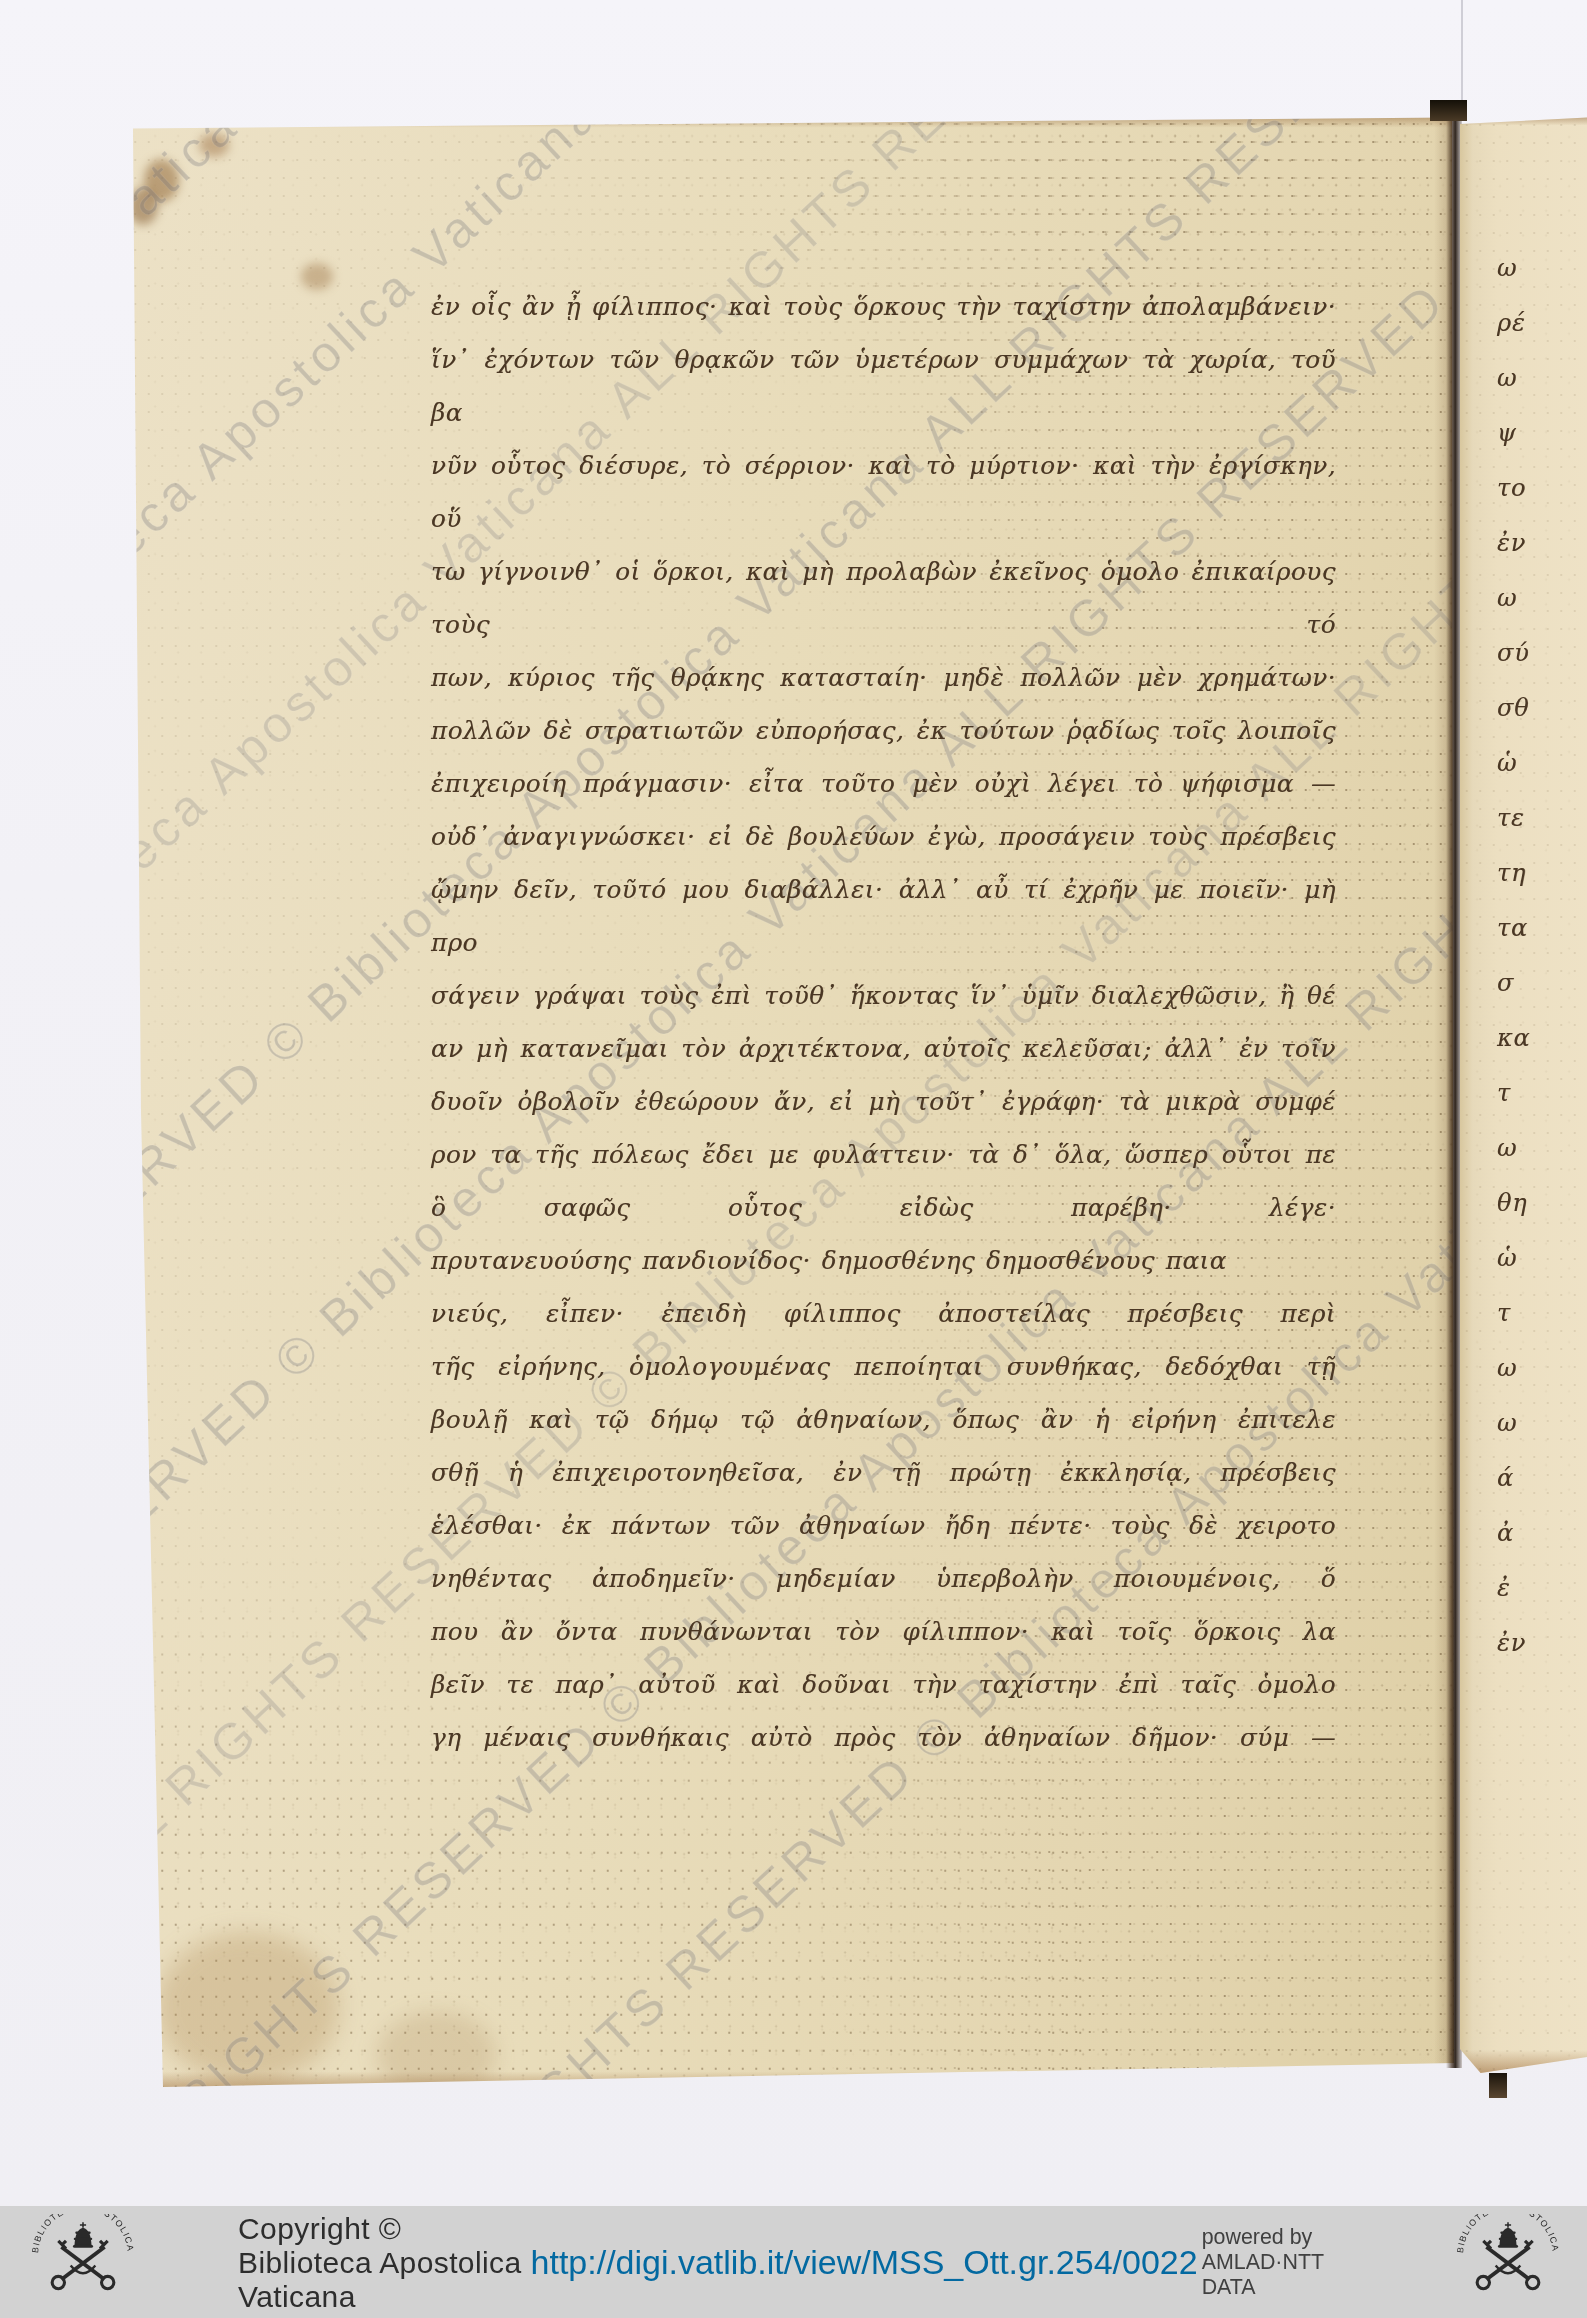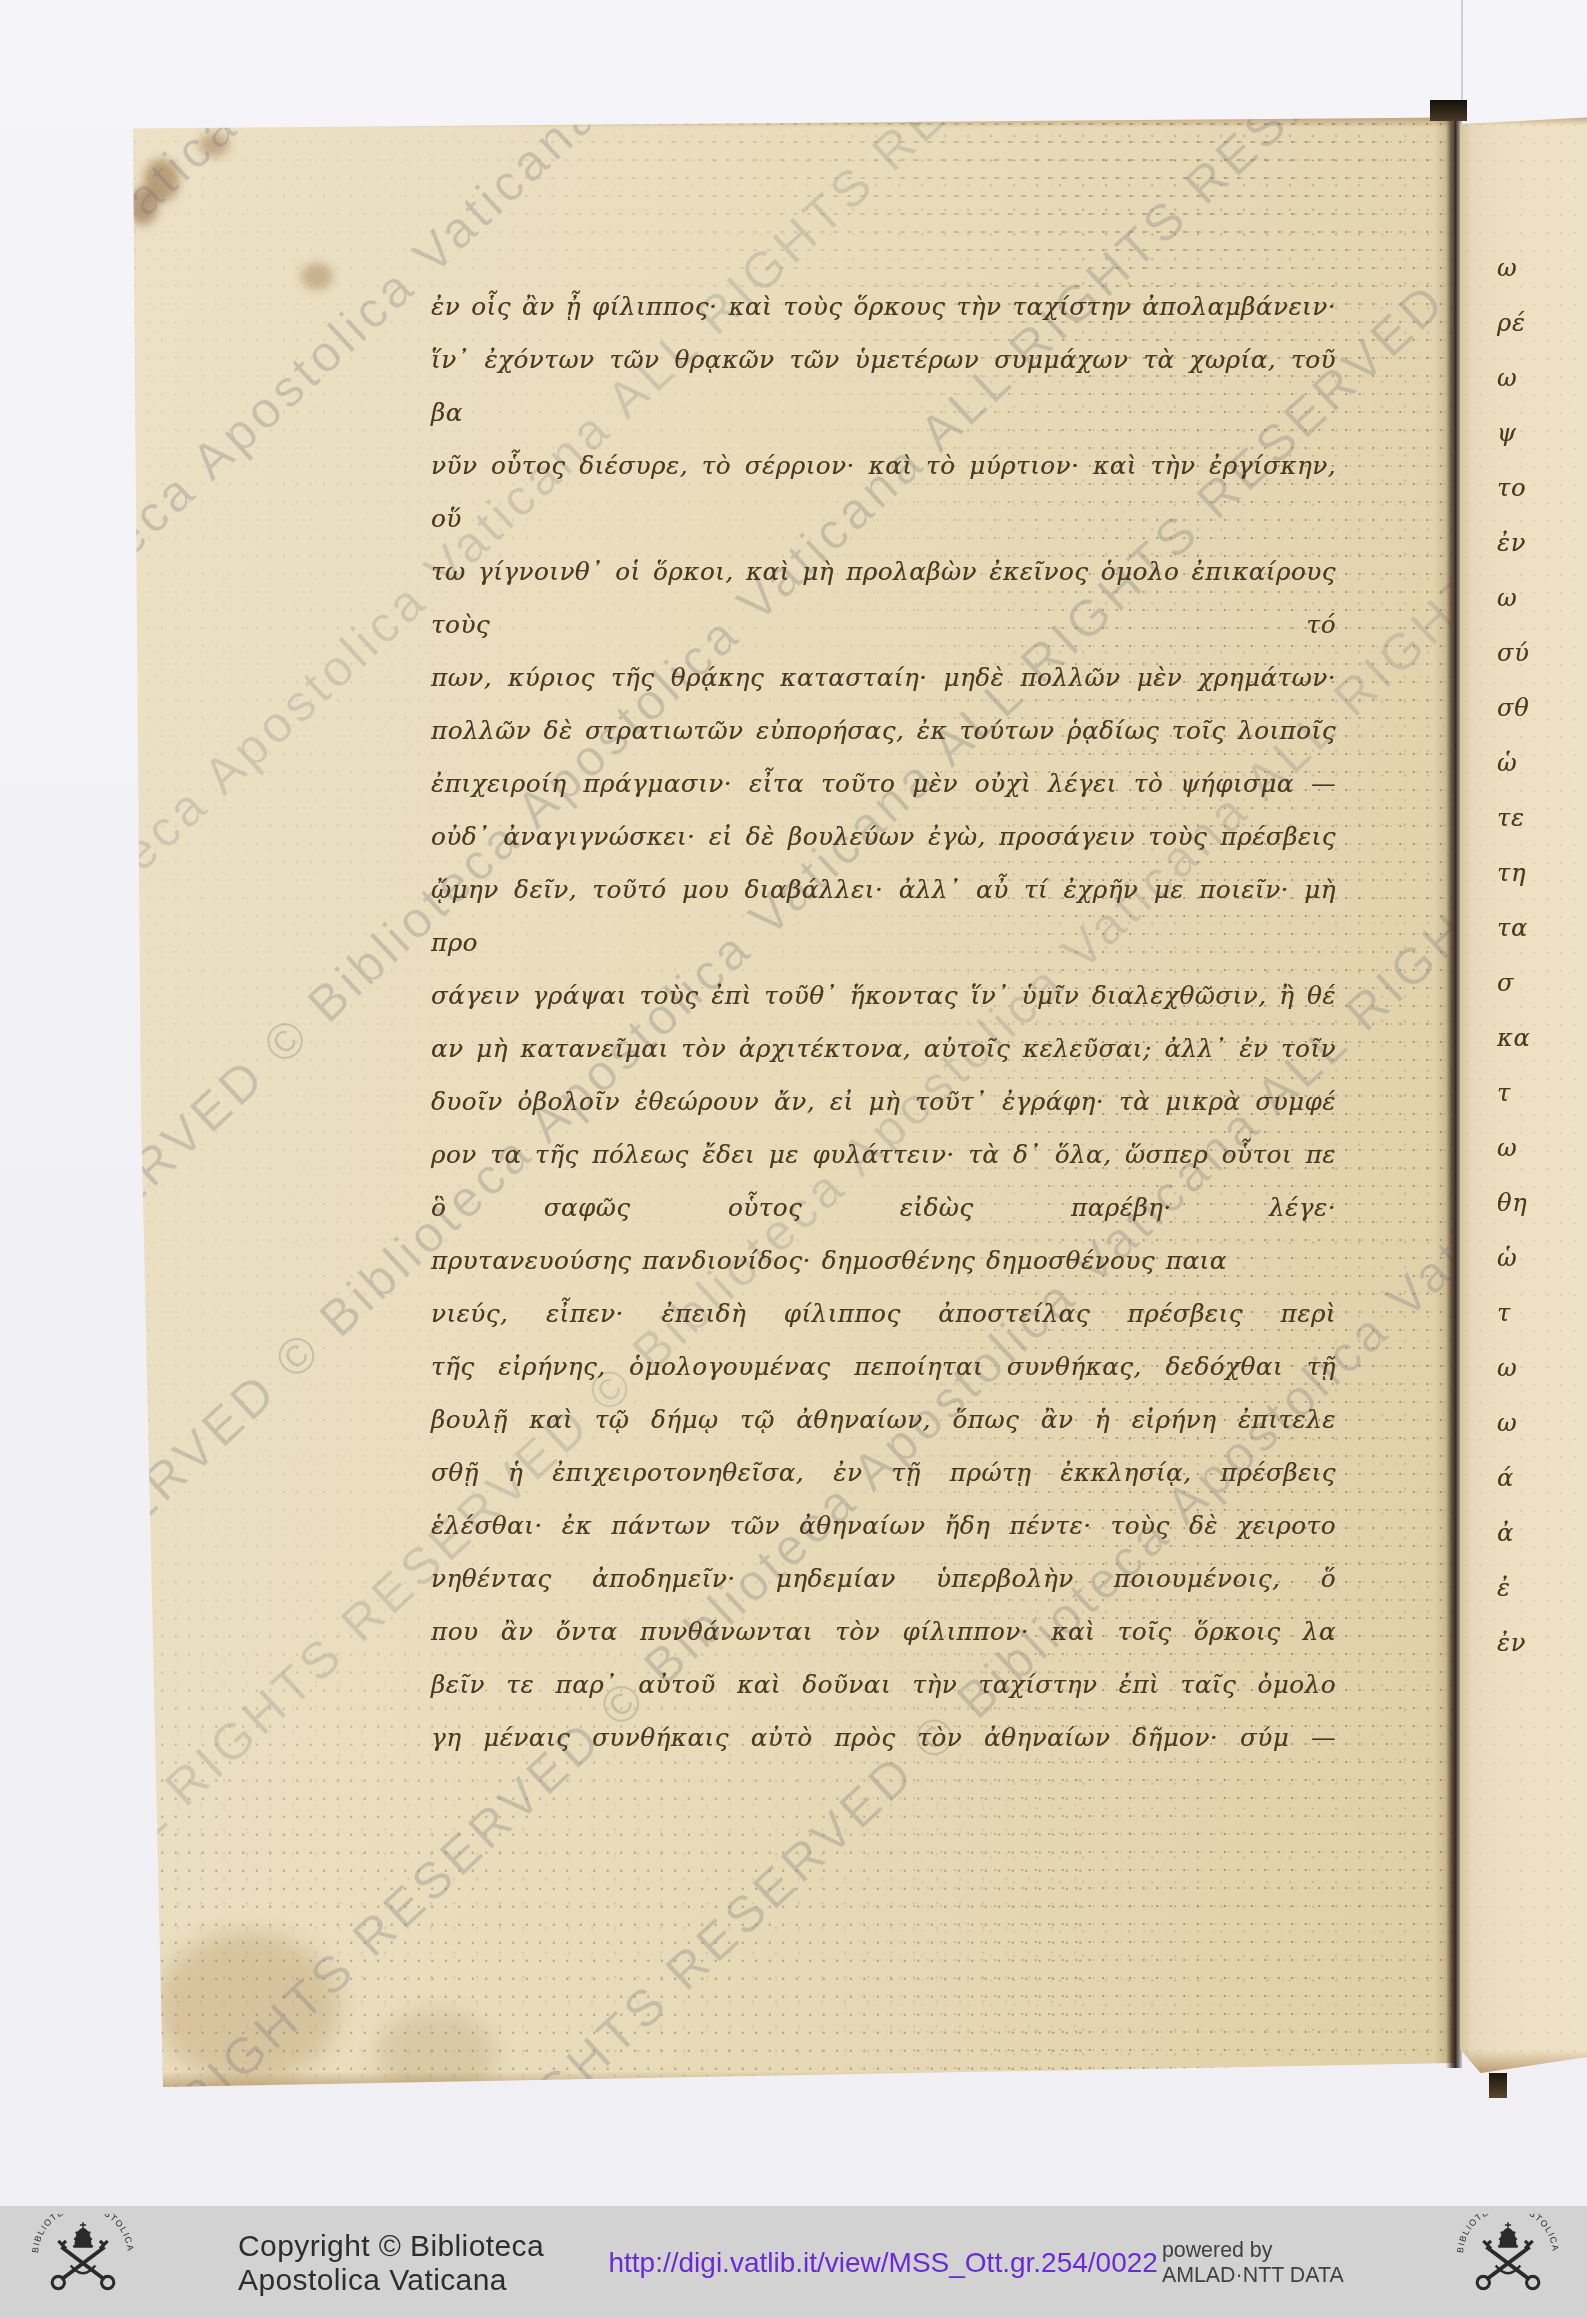--- a/index.html
+++ b/index.html
@@ -91,21 +91,21 @@
   .frag{font-family:"DejaVu Serif","Liberation Serif",serif;font-style:italic;
     font-size:24px;line-height:55px;color:#4a3724;letter-spacing:0.8px;
     text-shadow:0.3px 0.3px 0.6px rgba(70,48,28,.45);}
 
   
   .footer{position:absolute;left:0;top:2206px;width:1587px;height:113px;background:#d2d2d2;}
   .footer-text{position:absolute;left:238px;right:238px;top:0;height:100%;
     display:flex;flex-direction:row;align-items:center;justify-content:center;gap:4px;
     color:#2d2d2d;}
   .f-copy{font-size:30px;letter-spacing:0.4px;}
-  .f-url{font-size:28px;color:#6d28d9;}
+  .f-url{font-size:34px;color:#0369a1;}
   .f-pow{font-size:21.4px;color:#404040;}
   .logo{position:absolute;top:8px;width:108px;height:100px;}
   .logo.left{left:28.6px;}
   .logo.right{right:25.4px;}
 </style>
 </head>
 <body>
 
 <div class="photo">
   <div class="backdrop-seam"></div>

